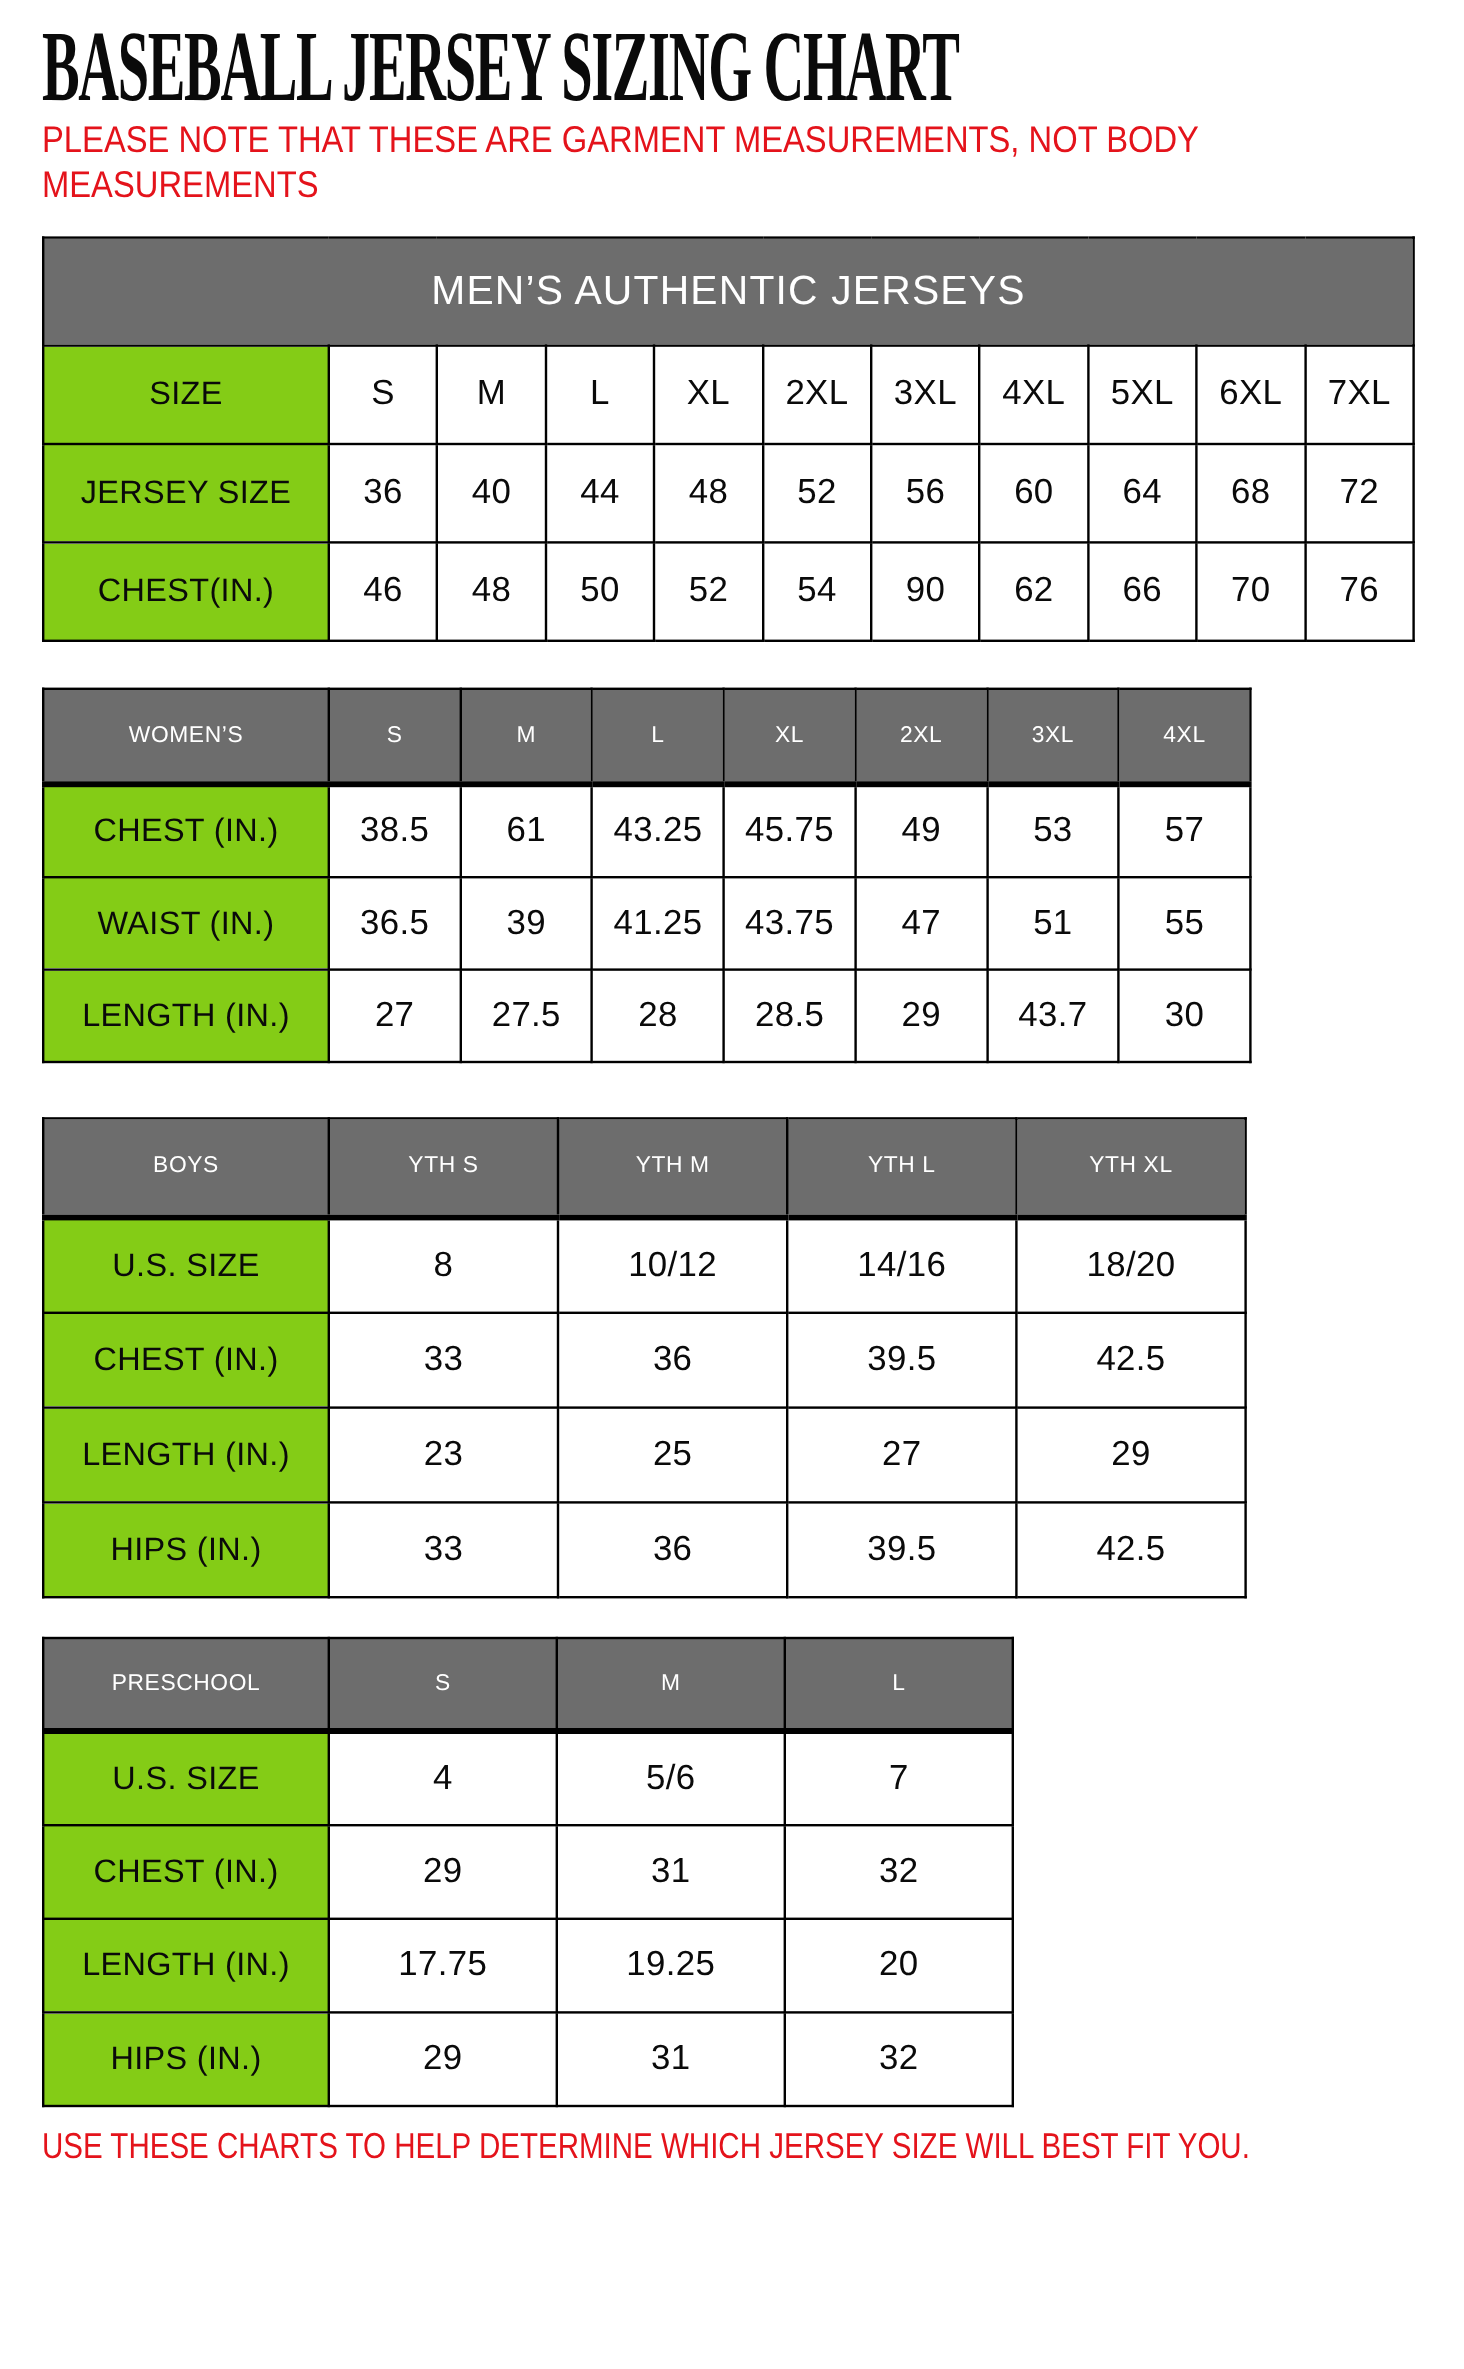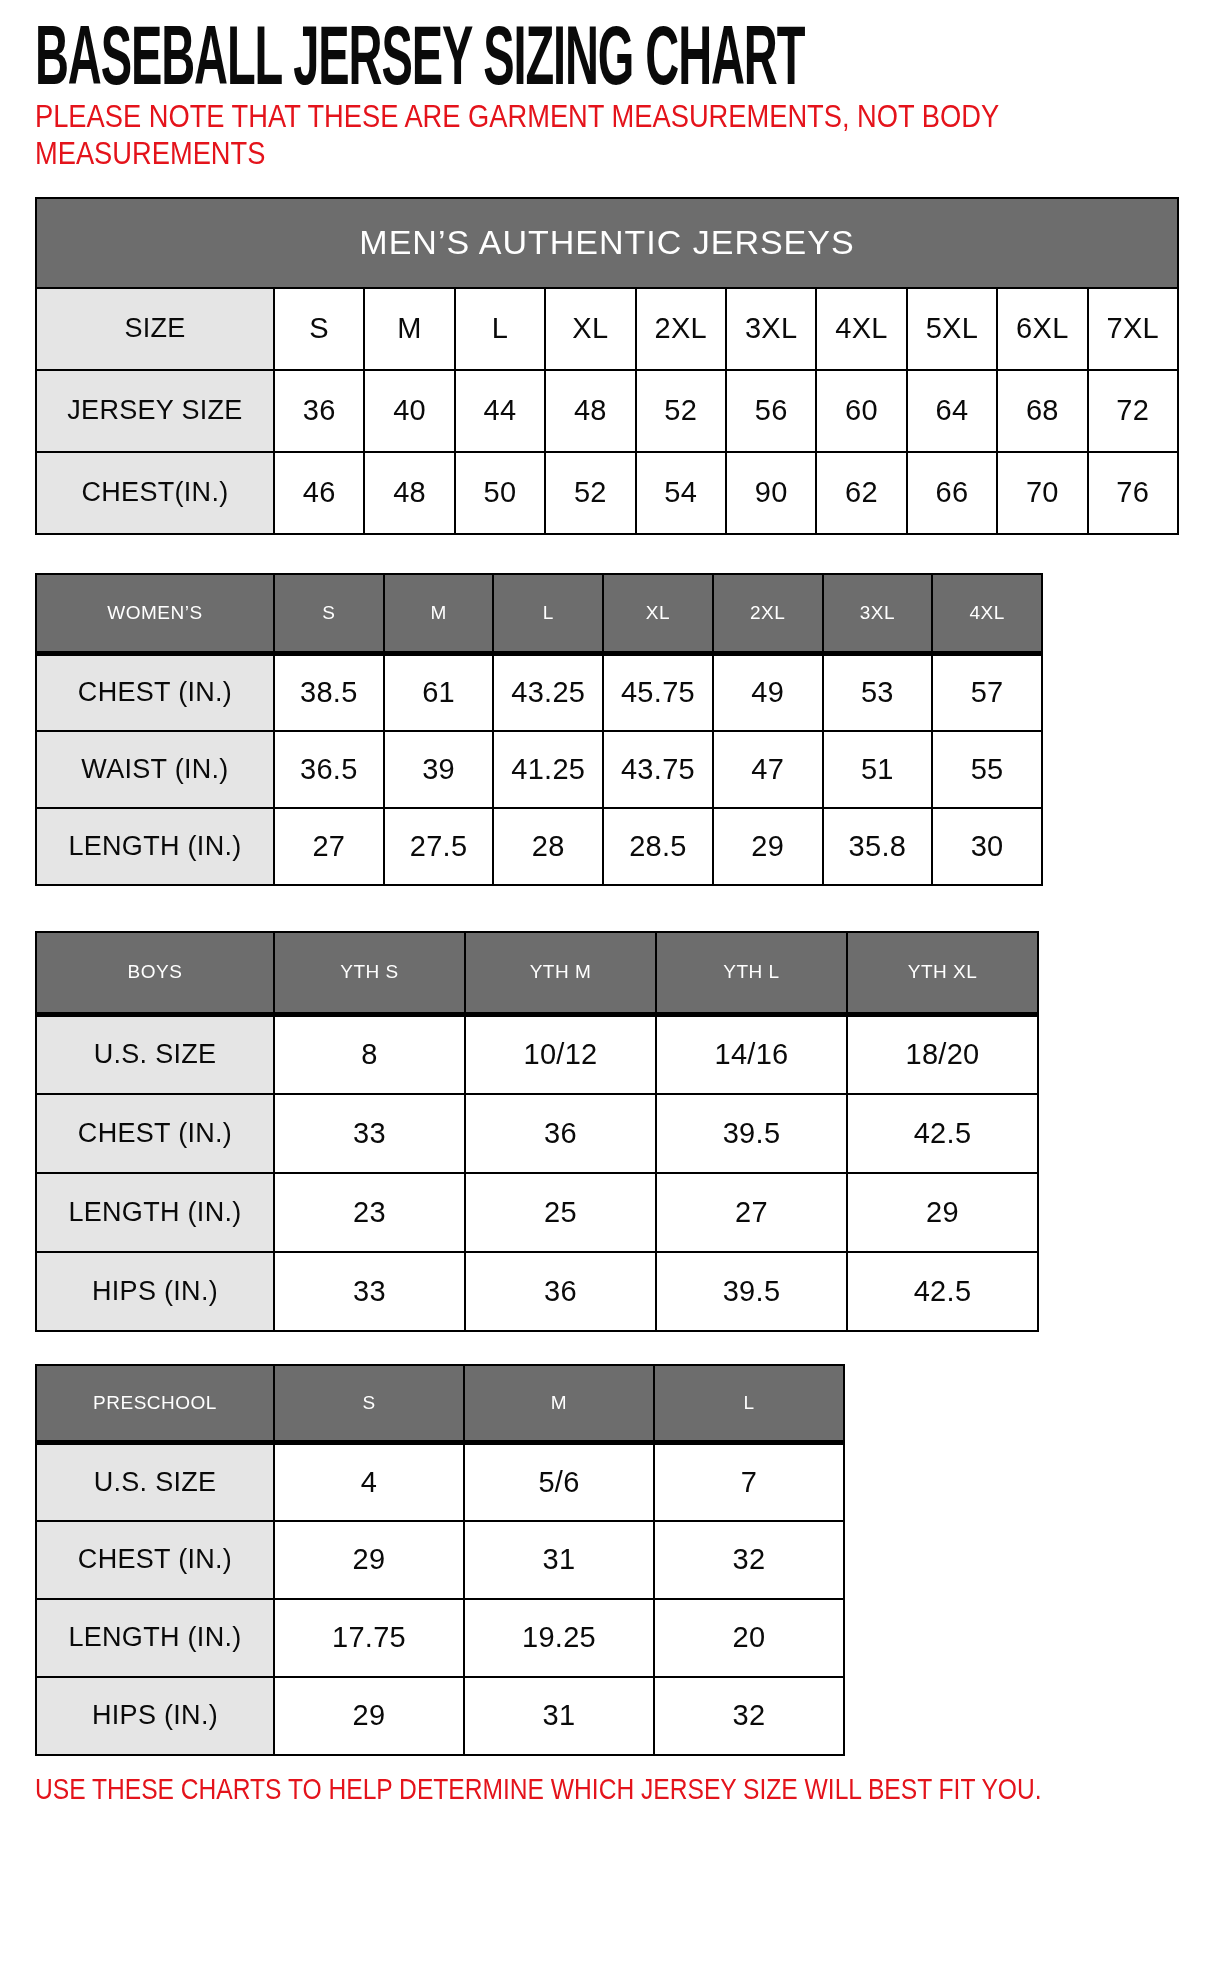--- a/index.html
+++ b/index.html
@@ -14,20 +14,21 @@
     font-family:"Liberation Sans", sans-serif;
     color:var(--ink);
     overflow:hidden;
   }
   .page{padding:20px 0 0 35px;}
 
   
   h1.title{
     margin:0;line-height:0.85;font-size:84px;font-weight:bold;
     white-space:nowrap;
+    font-family:Liberation Serif, serif;
   }
   h1.title .squeeze{
     display:inline-block;
     transform:scaleX(0.56);
     transform-origin:0 50%;
     letter-spacing:-2px;
   }
   .note{
     margin-top:8px;
     color:var(--red);
@@ -73,21 +74,21 @@
     background:var(--gray);
     color:#fff;
     font-weight:normal;
     font-size:34px;
     letter-spacing:1px;
     border-bottom:2px solid #000;
   }
   th.rowlabel{
     font-weight:normal;
     font-size:27px;
-    background:#e5e5e5;
+    background:#84cc16;
     color:var(--ink);
     white-space:pre-line;
     line-height:1.15;
     letter-spacing:0.3px;
   }
   td.val{
     font-size:29px;
     letter-spacing:0.3px;
   }
 
@@ -222,21 +223,21 @@
           <td class="val">51</td>
           <td class="val">55</td>
         </tr>
         <tr>
           <th class="rowlabel">LENGTH (IN.)</th>
           <td class="val">27</td>
           <td class="val">27.5</td>
           <td class="val">28</td>
           <td class="val">28.5</td>
           <td class="val">29</td>
-          <td class="val">35.8</td>
+          <td class="val">43.7</td>
           <td class="val">30</td>
         </tr>
       </tbody>
     </table>
 
   <table id="boys-table">
       <colgroup>
         <col style="width: 238px;">
         <col>
         <col>

